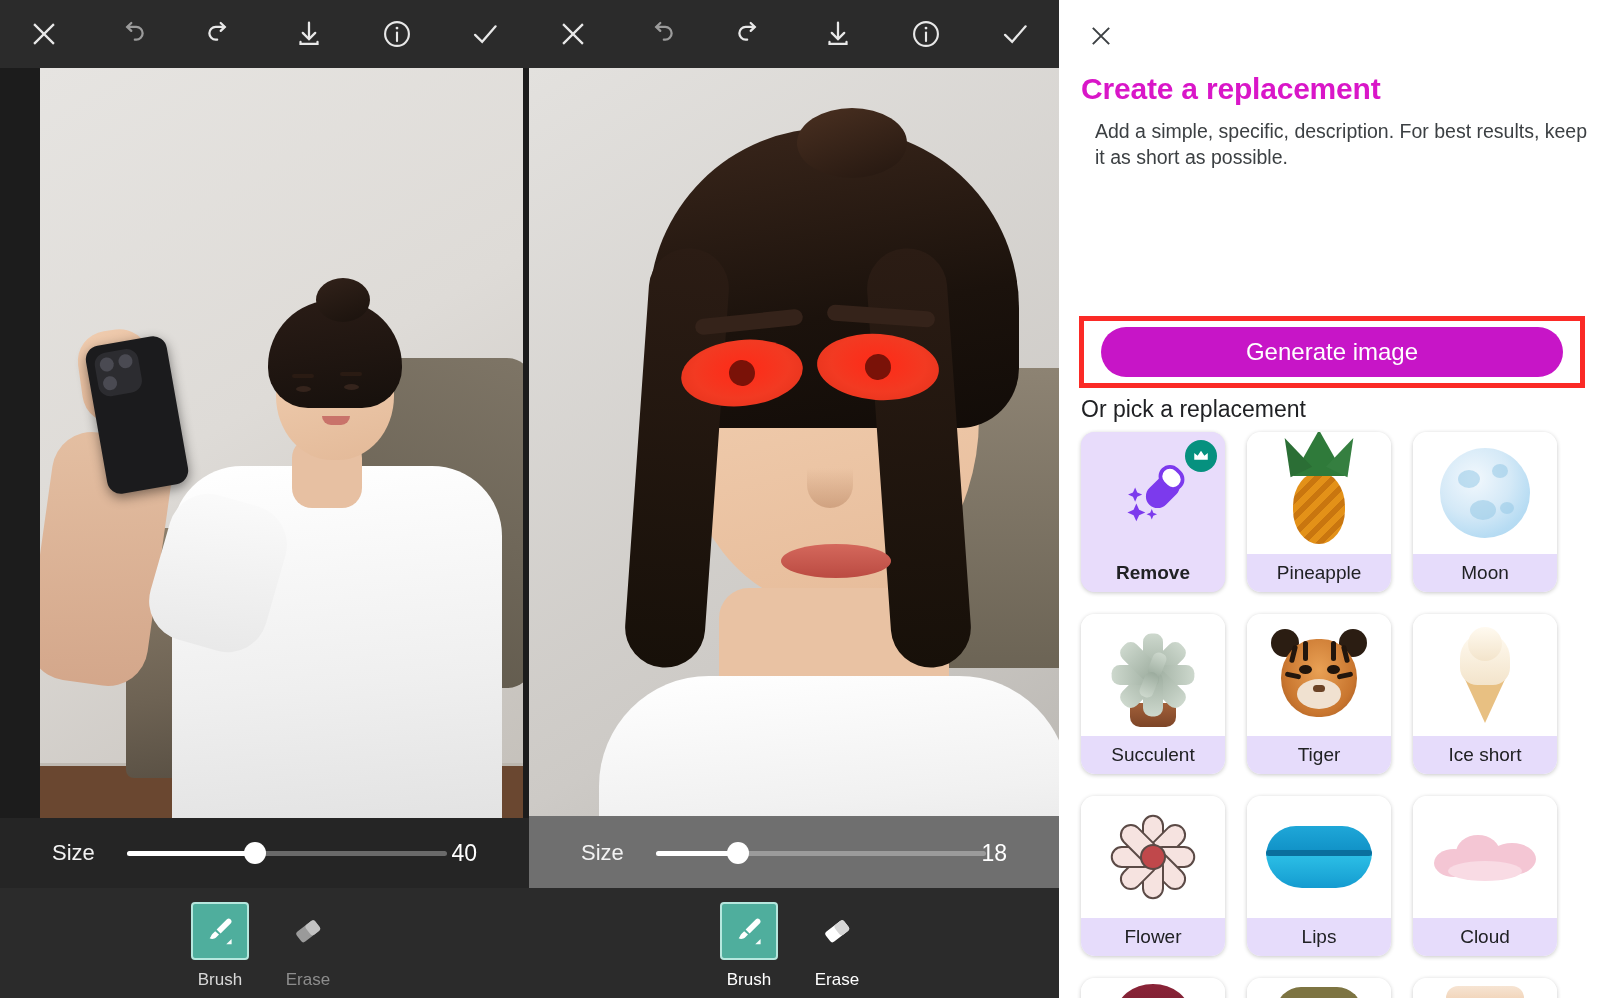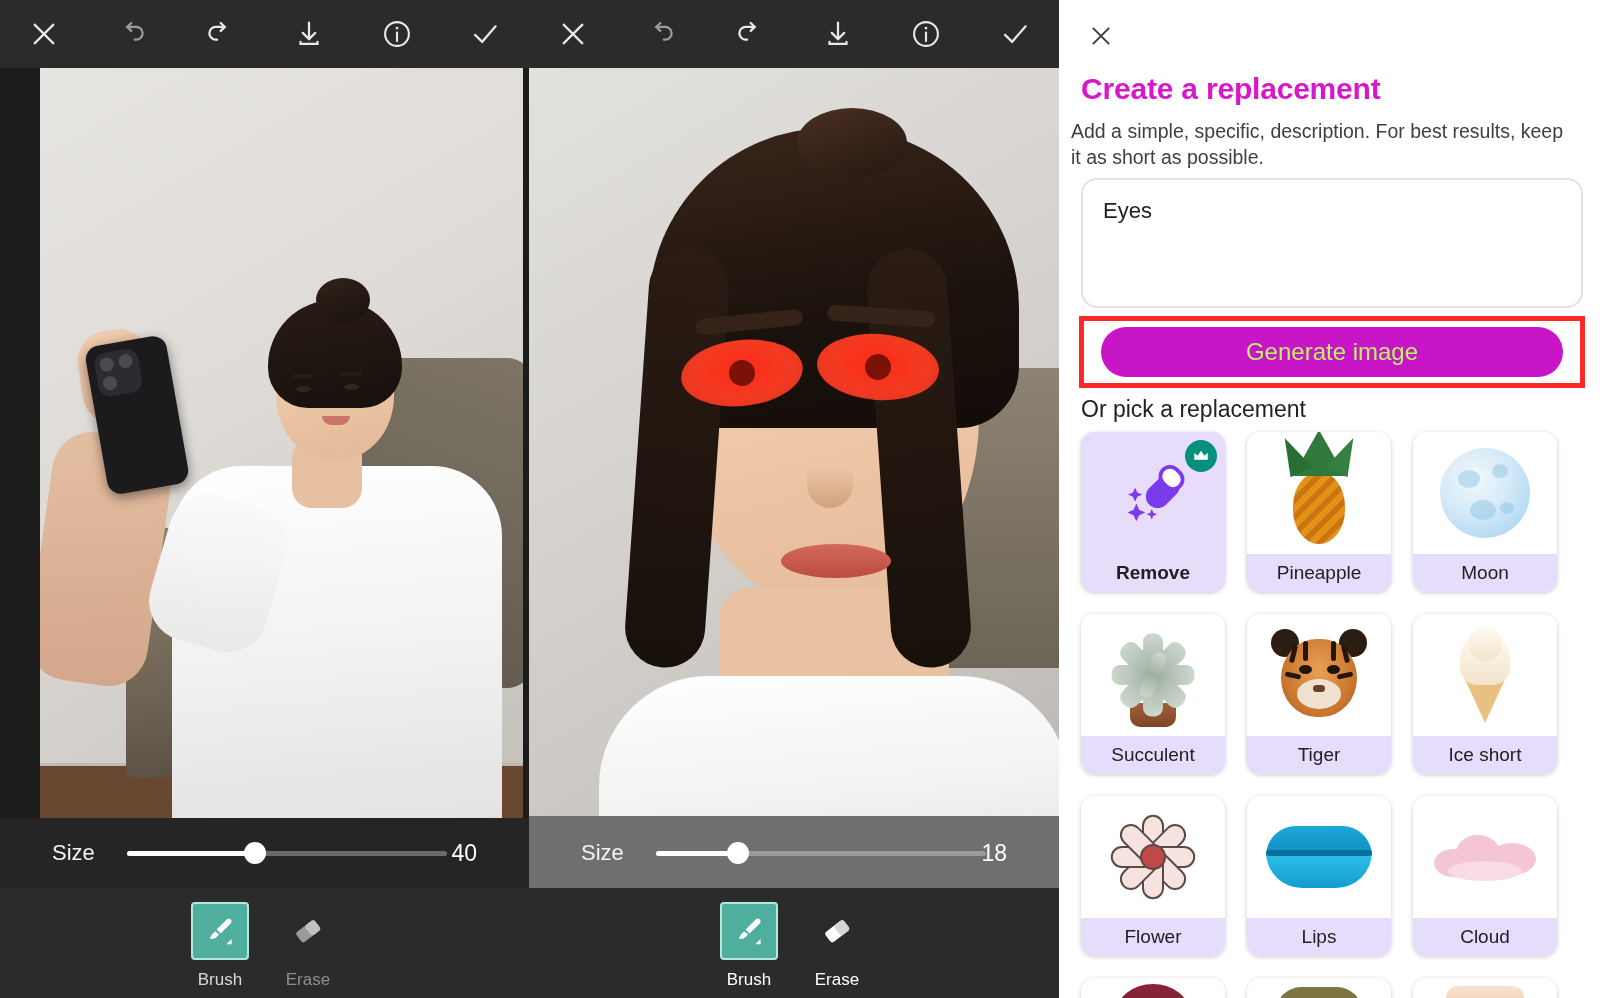--- a/index.html
+++ b/index.html
@@ -130,29 +130,29 @@
   .tool.brush-left .lbl { color:#d8d8d8; }
   .tool.erase-left .lbl { color:#8d8d8d; }
   .tool.brush-right .lbl, .tool.erase-right .lbl { color:#fff; }
 
   
   .side { width:561px; height:998px; background:#fff; position:relative; overflow:hidden; }
   .side-close { position:absolute; left:20px; top:14px; width:44px; height:44px;
     display:flex; align-items:center; justify-content:center; cursor:pointer; }
   .side-title { position:absolute; left:22px; top:72px; font-size:30px; font-weight:bold; color:#d916c8;
     letter-spacing:-.2px; }
-  .side-sub { position:absolute; left:12px; top:118px; width:500px; font-size:19.5px; line-height:1.34;
+  .side-sub { position:absolute; left:36px; top:118px; width:500px; font-size:19.5px; line-height:1.34;
     color:#3c4043; }
   .prompt-box { position:absolute; left:22px; top:178px; width:502px; height:130px;
     border:2px solid #dfe1e5; border-radius:16px; background:#fff; padding:18px 20px;
     font-size:22px; color:#202124; cursor:text; }
   .gen-wrap { position:absolute; left:20px; top:316px; width:506px; height:72px;
     border:5px solid #fb2a26; background:#fff; display:flex; align-items:center; justify-content:center; }
   .gen-btn { width:462px; height:50px; border-radius:26px; background:#c715c7;
-    color:#bef264; font-size:24px; display:flex; align-items:center; justify-content:center; cursor:pointer; }
+    color:#ffffff; font-size:24px; display:flex; align-items:center; justify-content:center; cursor:pointer; }
   .pick-title { position:absolute; left:22px; top:396px; font-size:23px; color:#202124; font-weight:500; }
 
   .grid { position:absolute; left:22px; top:432px; width:516px; display:flex; flex-wrap:wrap; gap:22px; }
   .tile { width:144px; height:160px; border-radius:14px; overflow:hidden; background:#fff;
     box-shadow:0 1px 4px rgba(0,0,0,.22); position:relative; cursor:pointer; display:flex;
     flex-direction:column; }
   .tile .art { flex:1; display:flex; align-items:center; justify-content:center; background:#fff; }
   .tile .cap { height:38px; background:#e6dcfb; display:flex; align-items:center; justify-content:center;
     font-size:19px; color:#202124; }
   .tile.remove { background:#e8dcfb;font-weight:bold; }
@@ -423,21 +423,20 @@
 
     <div class="side-close">
       <svg width="28" height="28" viewBox="0 0 24 24" fill="none" stroke="#3c4043" stroke-width="1.7">
           <path d="M5 5l14 14M19 5L5 19"></path>
         </svg>
     </div>
 
     <div class="side-title">Create a replacement</div>
     <div class="side-sub">Add a simple, specific, description. For best results, keep it as short as possible.</div>
 
-    <div class="prompt-box">Eyes</div>
 
     <div class="gen-wrap">
       <div class="gen-btn">Generate image</div>
     </div>
 
     <div class="pick-title">Or pick a replacement</div>
 
     <div class="grid">
 
       <div class="tile remove">

